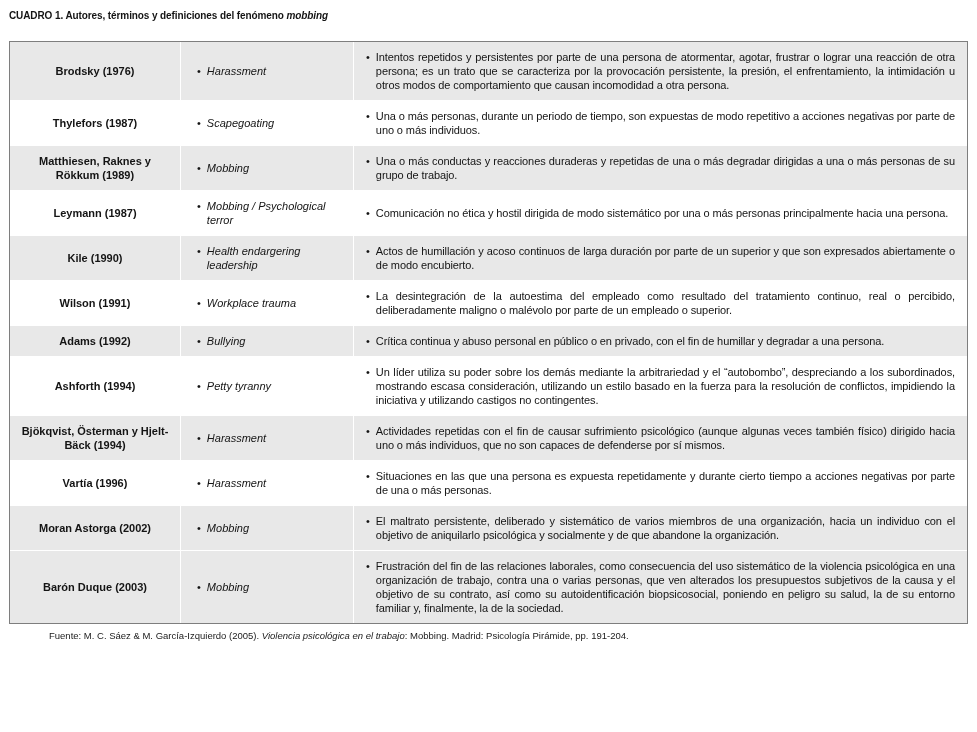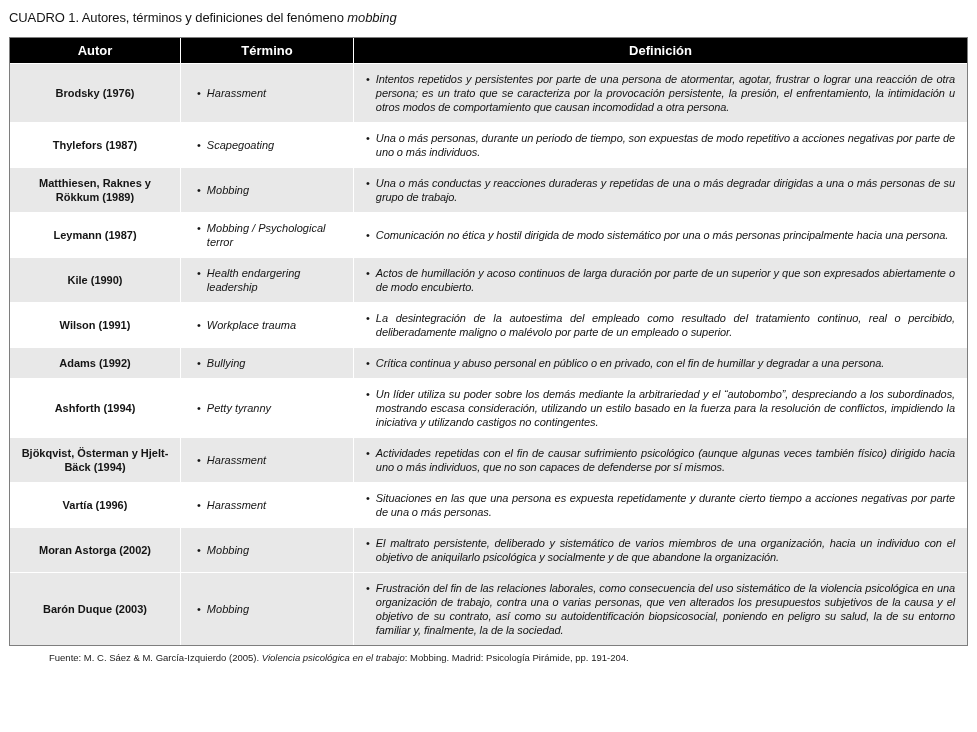--- a/index.html
+++ b/index.html
@@ -11,23 +11,23 @@
   }
   .page {
     width: 977px;
     height: 732px;
     box-sizing: border-box;
     padding: 8px 9px 0 9px;
     background: #ffffff;
     overflow: hidden;
   }
   .title {
-    font-size: 13px;
-    font-weight: normal;
-    margin: 2px 0 12px 0;
+    font-size: 10px;
+    font-weight: bold;
+    margin: 2px 0 20px 0;
     letter-spacing: -0.1px;
   }
   .title .em { font-style: italic; }
 
   .table {
     border: 1px solid #7e7e7e;
     background: #ffffff;
     display: flex;
     flex-direction: column;
     gap: 1px;
@@ -83,21 +83,20 @@
   }
   .bullet {
     font-style: normal;
     font-size: 11px;
     line-height: 14px;
     flex: 0 0 auto;
   }
   .def-text {
     text-align: justify;
     letter-spacing: -0.1px;
-    font-style: italic;
   }
   .footer {
     font-size: 9.5px;
     line-height: 12px;
     margin-top: 6px;
     color: #1a1a1a;
     padding-left: 40px;
   }
   .footer .em { font-style: italic; }
 </style>
@@ -105,25 +104,20 @@
 <body>
 
 <div class="page">
 
   <div class="title">
     <span>CUADRO 1. Autores, términos y definiciones del fenómeno </span><span class="em">mobbing</span>
   </div>
 
   <div class="table">
 
-    <div class="row header">
-      <div class="cell">Autor</div>
-      <div class="cell">Término</div>
-      <div class="cell">Definición</div>
-    </div>
 
     <div class="row shade">
       <div class="cell c-autor">Brodsky (1976)</div>
       <div class="cell c-term">
           <span class="li">
             <span class="bullet">•</span>
             <span class="term-text">Harassment</span>
           </span>
         </div>
       <div class="cell c-def">

